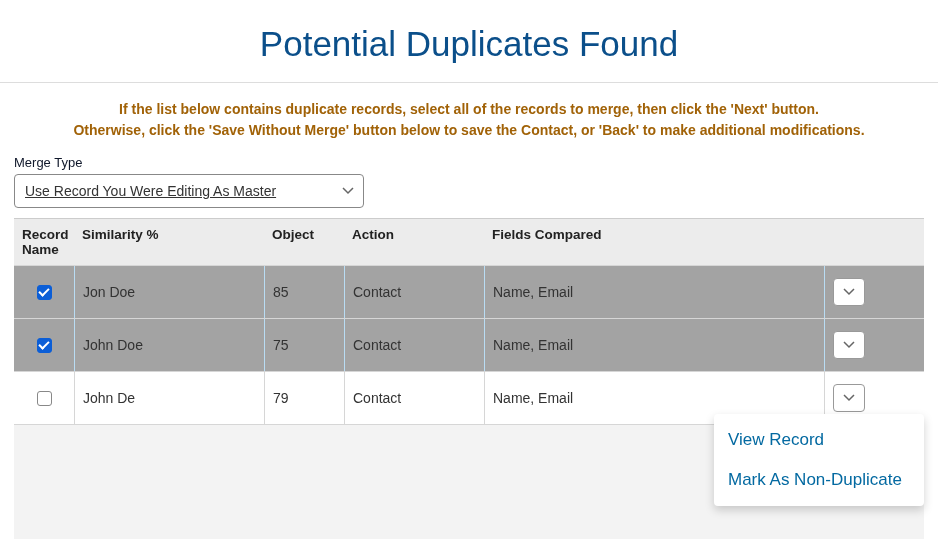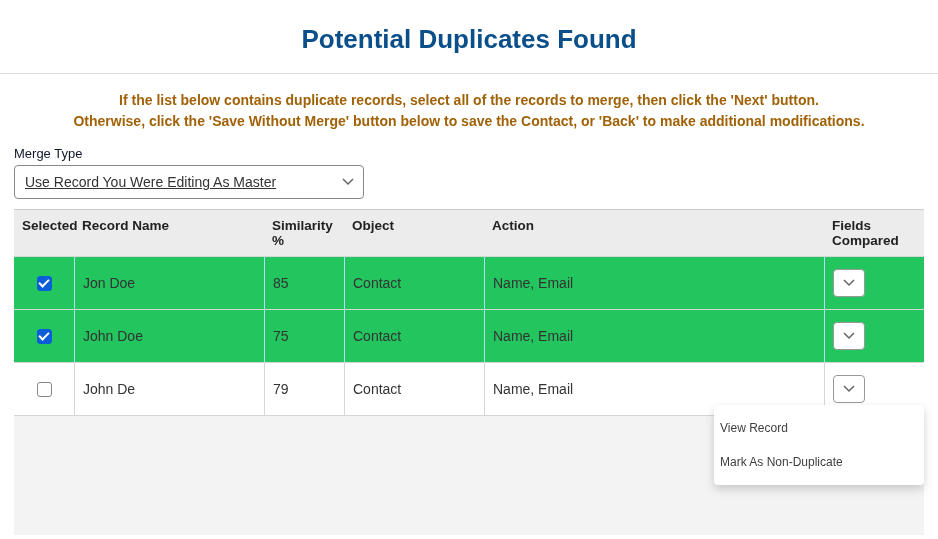--- a/index.html
+++ b/index.html
@@ -7,22 +7,22 @@
     margin: 0;
     font-family: "Segoe UI", Arial, sans-serif;
     font-size: 14px;
     color: #333;
     background: #fff;
     width: 938px;
   }
   .page-title {
     text-align: center;
     color: #0b4f8a;
-    font-size: 26px;
-    font-weight: 700;
+    font-size: 35px;
+    font-weight: 400;
     padding: 24px 0 18px 0;
   }
   .hr {
     border-top: 1px solid #ddd;
   }
   .instructions {
     text-align: center;
     font-weight: 700;
     color: #a16207;
     padding: 16px 30px 4px 30px;
@@ -78,21 +78,21 @@
   }
   .grid-header > div {
     padding: 8px 8px;
   }
   .grid-row {
     display: grid;
     grid-template-columns: 60px 190px 80px 140px 340px 100px;
     border-top: 1px solid #d6d6d6;
     background: #fff;
   }
-  .grid-row.selected { background: #22c55e; }
+  .grid-row.selected { background: #a3a3a3; }
   .grid-row > div {
     padding: 12px 8px;
     border-left: 1px solid #d6d6d6;
     display: flex;
     align-items: center;
   }
   .grid-row > div:first-child { border-left: none; justify-content: center; }
   .grid-row.selected > div { border-left-color: #b9dcf3; }
   .grid-filler {
     height: 120px;
@@ -137,23 +137,23 @@
     top: 42px;
     right: 0;
     width: 210px;
     background: #fff;
     border-radius: 4px;
     box-shadow: 0 4px 10px rgba(0,0,0,0.18);
     z-index: 10;
     padding: 6px 0;
   }
   .dropdown-menu .item {
-    padding: 10px 6px;
-    font-size: 12px;
-    color: #404040;
+    padding: 10px 14px;
+    font-size: 17px;
+    color: #0369a1;
     cursor: pointer;
   }
 </style>
 </head>
 <body>
 
 <div class="page-title">Potential Duplicates Found</div>
 <div class="hr"></div>
 
 <div class="instructions">
@@ -169,21 +169,20 @@
     </div>
     <span class="select-caret">
       <svg class="caret-svg" width="12" height="8" viewBox="0 0 12 8">
           <path d="M1 1 L6 6 L11 1" stroke="#666" stroke-width="1.5" fill="none"></path>
         </svg>
     </span>
   </div>
 
   <div class="grid">
     <div class="grid-header">
-      <div>Selected</div>
       <div>Record Name</div>
       <div>Similarity %</div>
       <div>Object</div>
       <div>Action</div>
       <div>Fields Compared</div>
     </div>
     <div id="grid-body">
         <div class="grid-row selected">
           <div>
             <span class="checkbox checked"></span>

